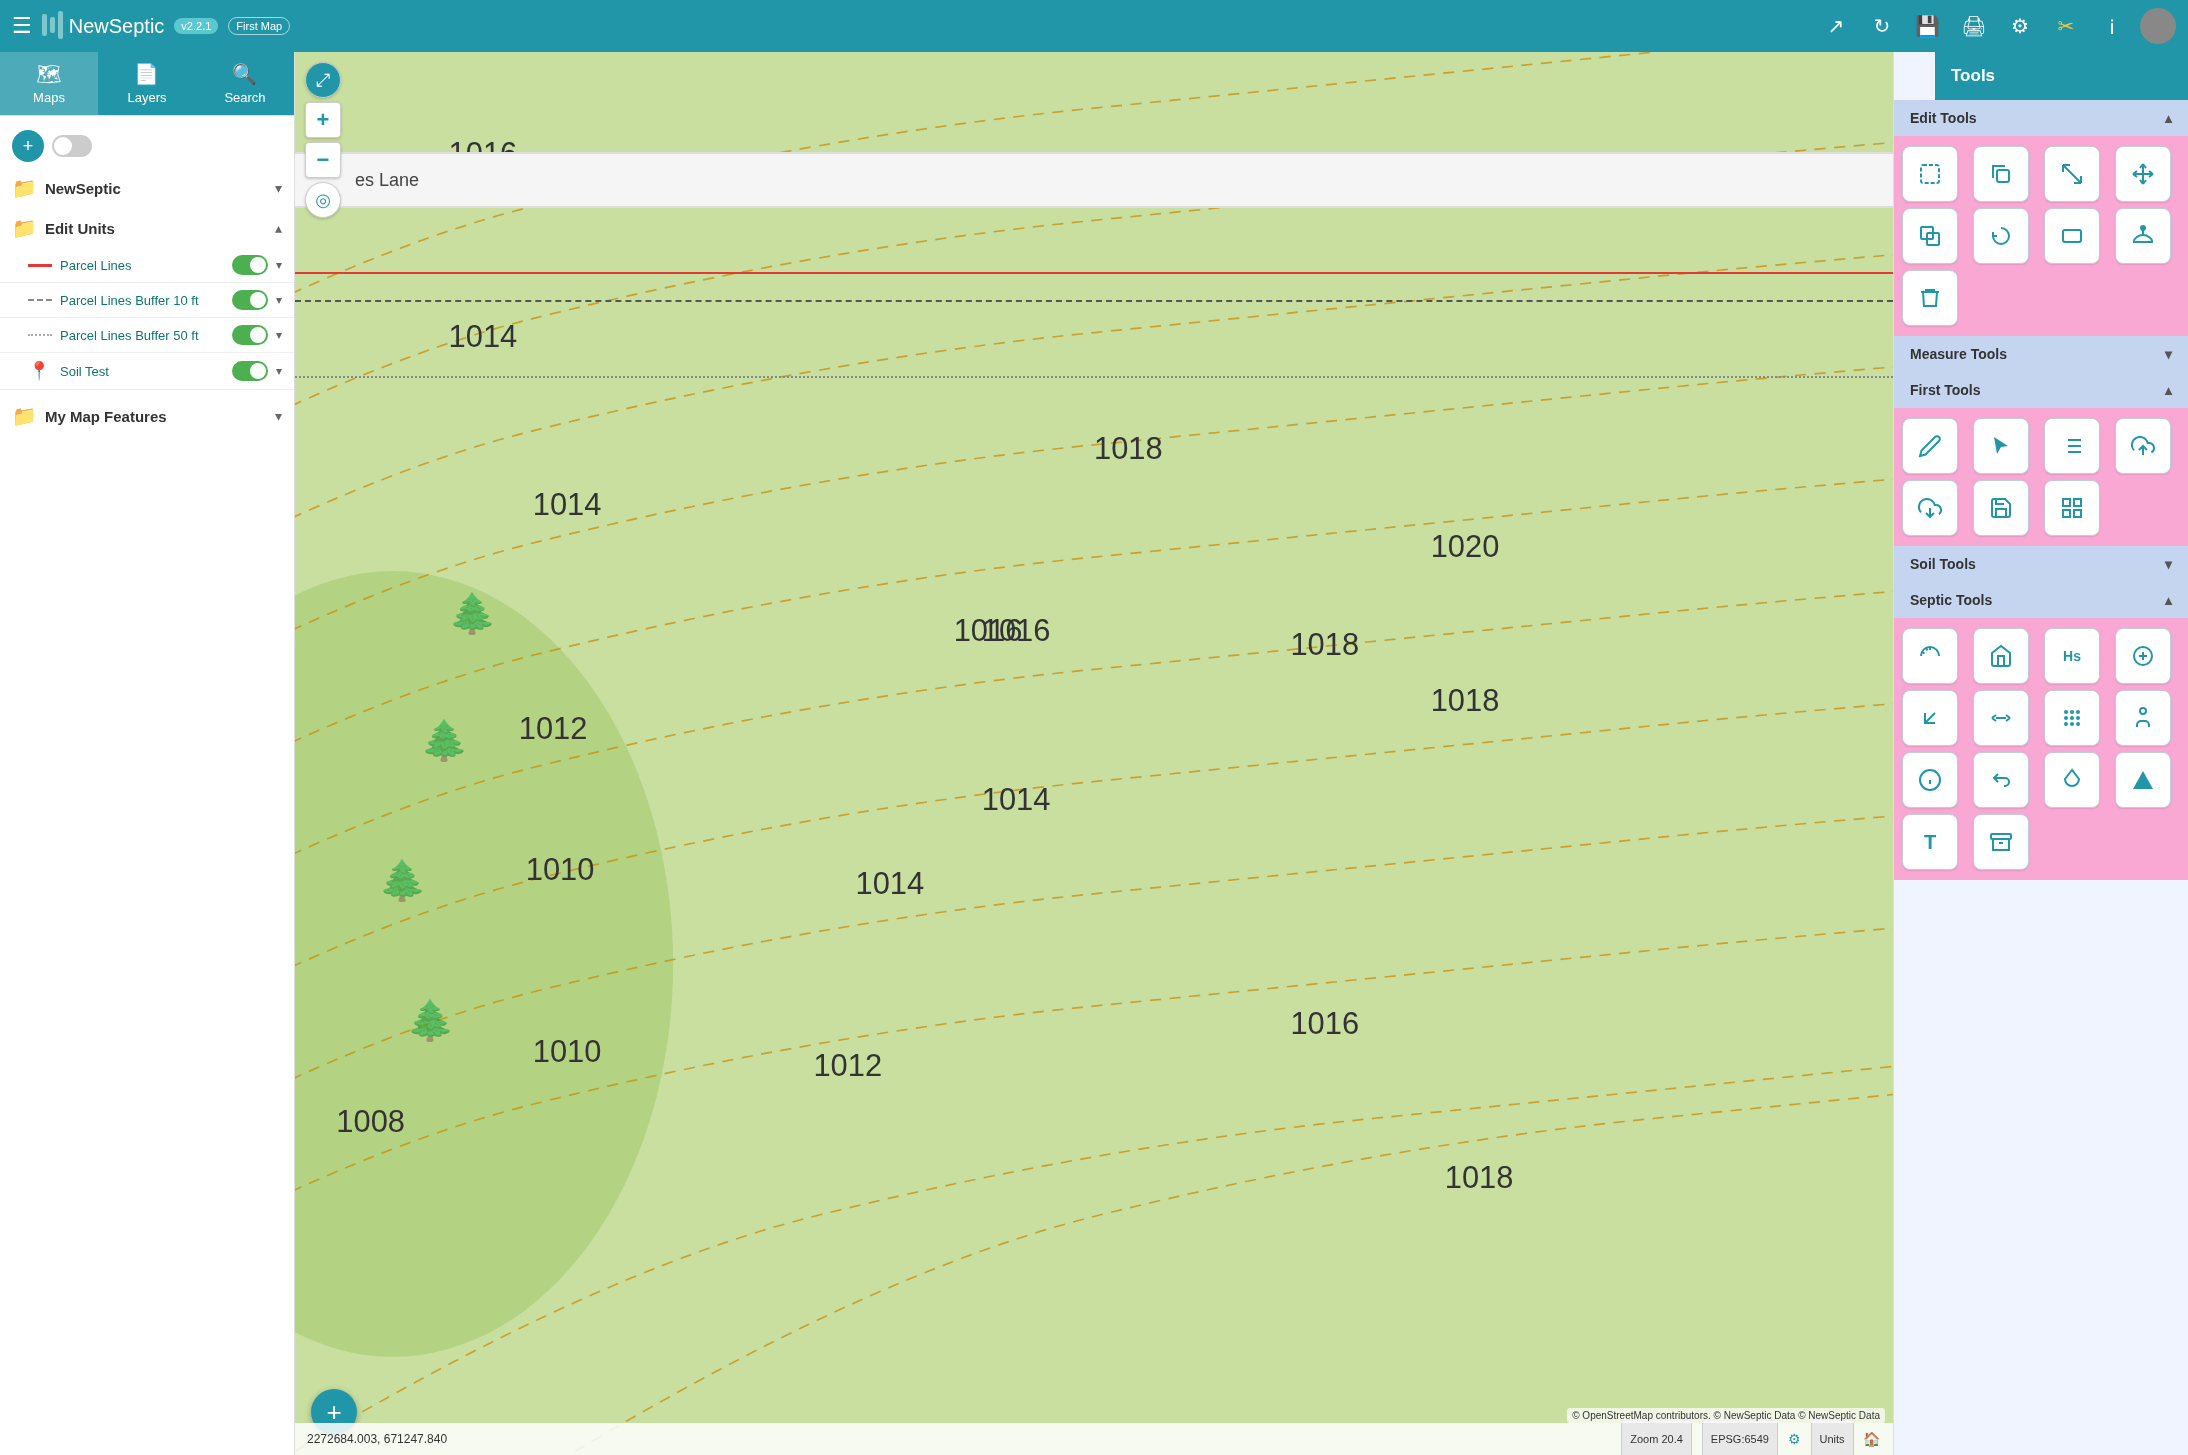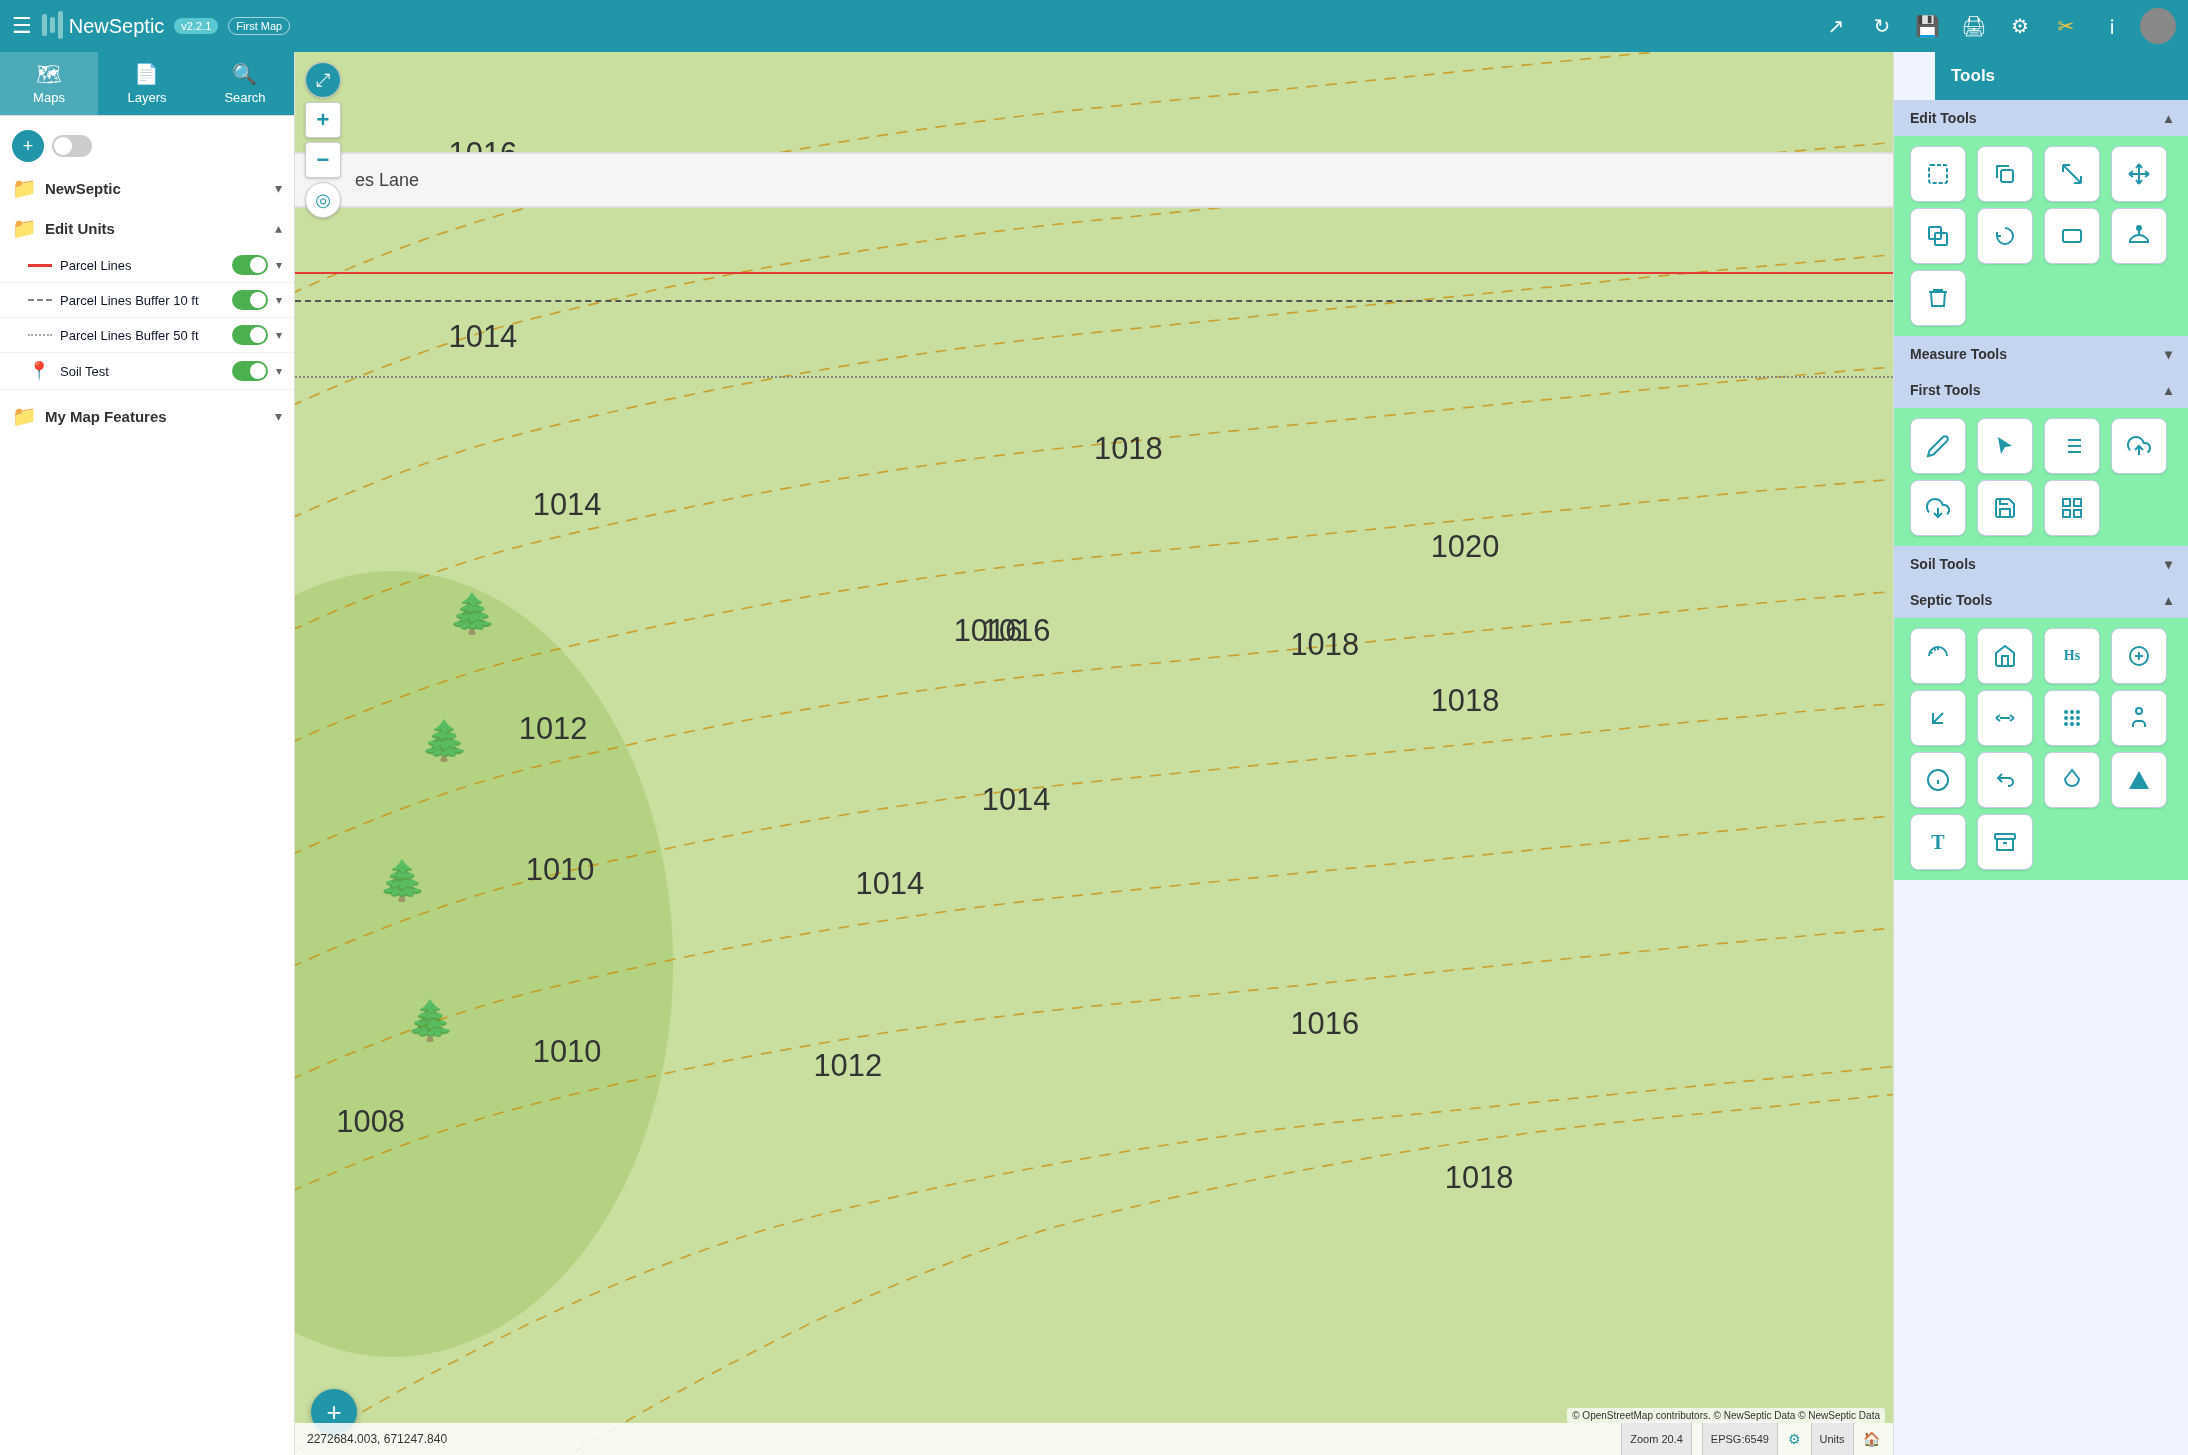--- a/index.html
+++ b/index.html
@@ -89,21 +89,21 @@
     .section-header .folder-icon.blue { color: #2196a8; }
 
     .layer-item {
       display: flex; align-items: center; padding: 7px 12px 7px 28px; gap: 8px; border-bottom: 1px solid #f0f0f0;
     }
     .layer-icon { width: 24px; display: flex; align-items: center; justify-content: center; }
     .layer-line-red { width: 24px; height: 3px; background: #e53935; }
     .layer-line-dashed { width: 24px; height: 3px; border-top: 2px dashed #888; }
     .layer-line-dotted { width: 24px; height: 2px; border-top: 2px dotted #aaa; }
     .layer-pin { font-size: 18px; }
-    .layer-name { flex: 1; font-size: 13px; color: #0f172a; }
+    .layer-name { flex: 1; font-size: 13px; color: #0f766e; }
     .layer-toggle { width: 36px; height: 20px; background: #4caf50; border-radius: 10px; position: relative; cursor: pointer; }
     .layer-toggle::after { content: ''; position: absolute; width: 16px; height: 16px; background: #fff; border-radius: 50%; top: 2px; right: 2px; }
     .layer-chevron { font-size: 12px; color: #666; cursor: pointer; }
 
     
     .map-area {
       flex: 1;
       position: relative;
       overflow: hidden;
       background: #c8dfa0;
@@ -167,23 +167,22 @@
       background: #c5d5f0; font-size: 14px; font-weight: 600; color: #333;
       cursor: pointer; gap: 4px;
     }
     .tools-section-header .section-label { flex: 1; }
     .tools-section-header .chevron { font-size: 14px; color: #555; }
 
     .tools-grid {
       display: grid;
       grid-template-columns: repeat(4, 1fr);
       gap: 6px;
-      padding: 10px 16px;
-      background: #86efac;
-      font-family: Liberation Serif, serif;
+      padding: 10px 8px;
+      background: #f9a8d4;
     }
     .tool-btn {
       width: 56px; height: 56px;
       background: #fff;
       border: 1px solid #c0cce0;
       border-radius: 8px;
       display: flex; align-items: center; justify-content: center;
       cursor: pointer; font-size: 22px; color: #2196a8;
       box-shadow: 0 1px 2px rgba(0,0,0,0.1);
     }

